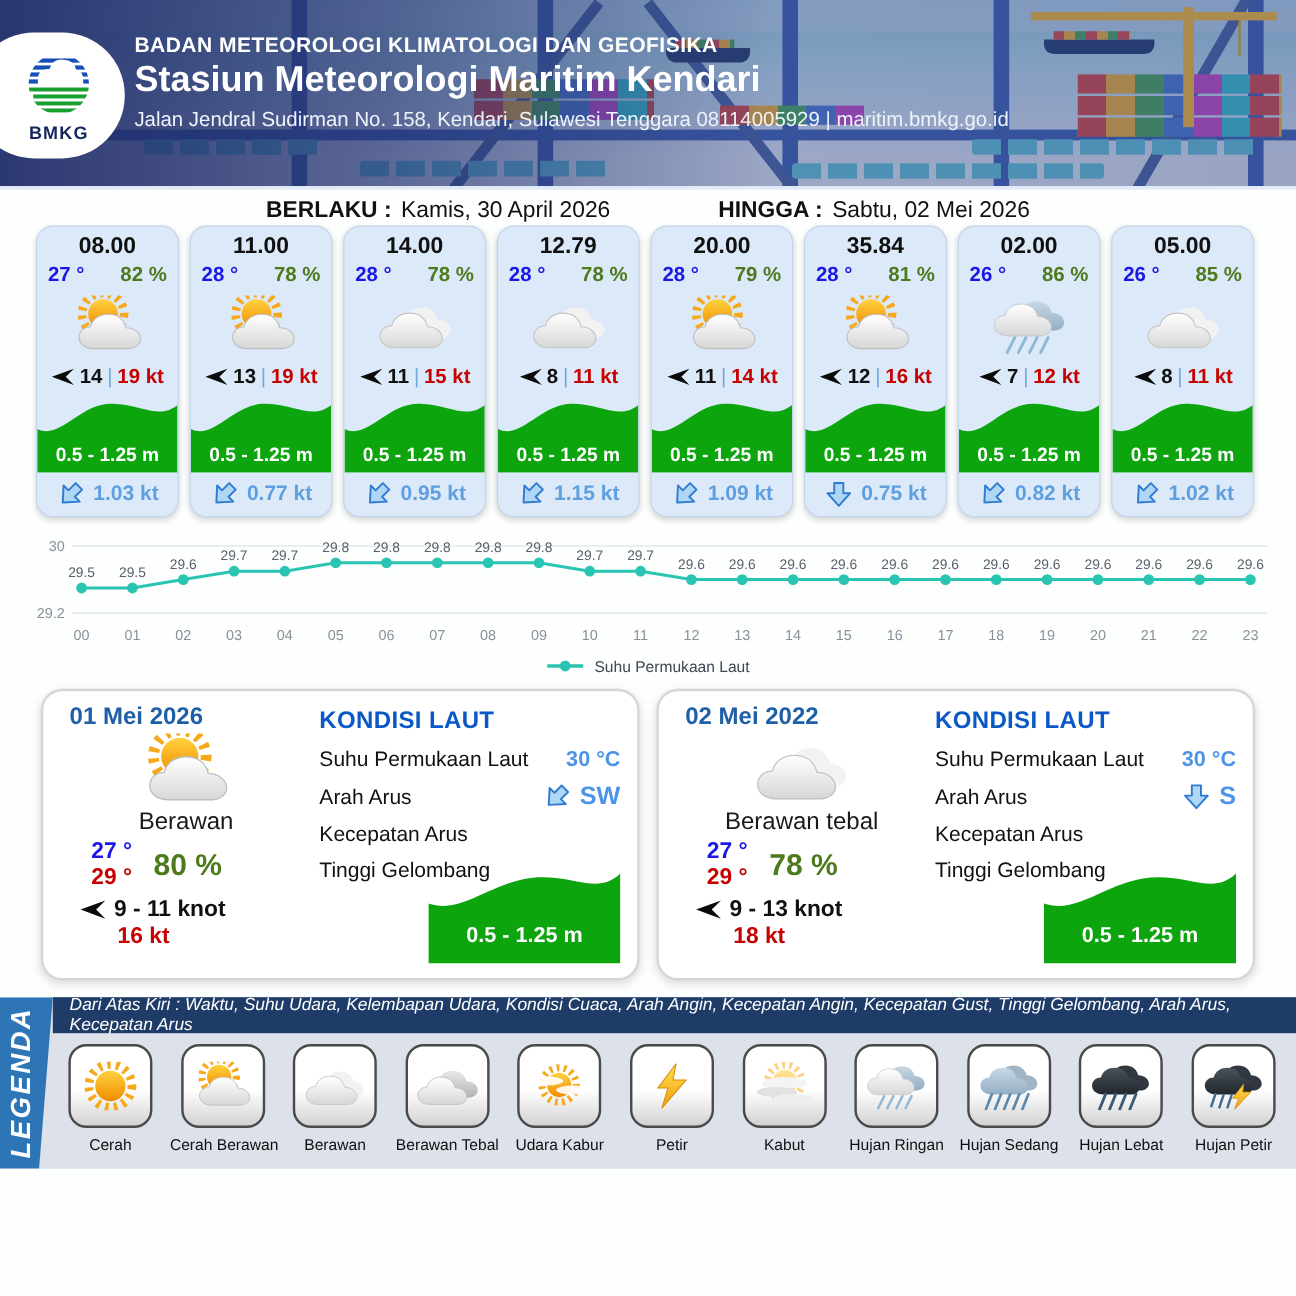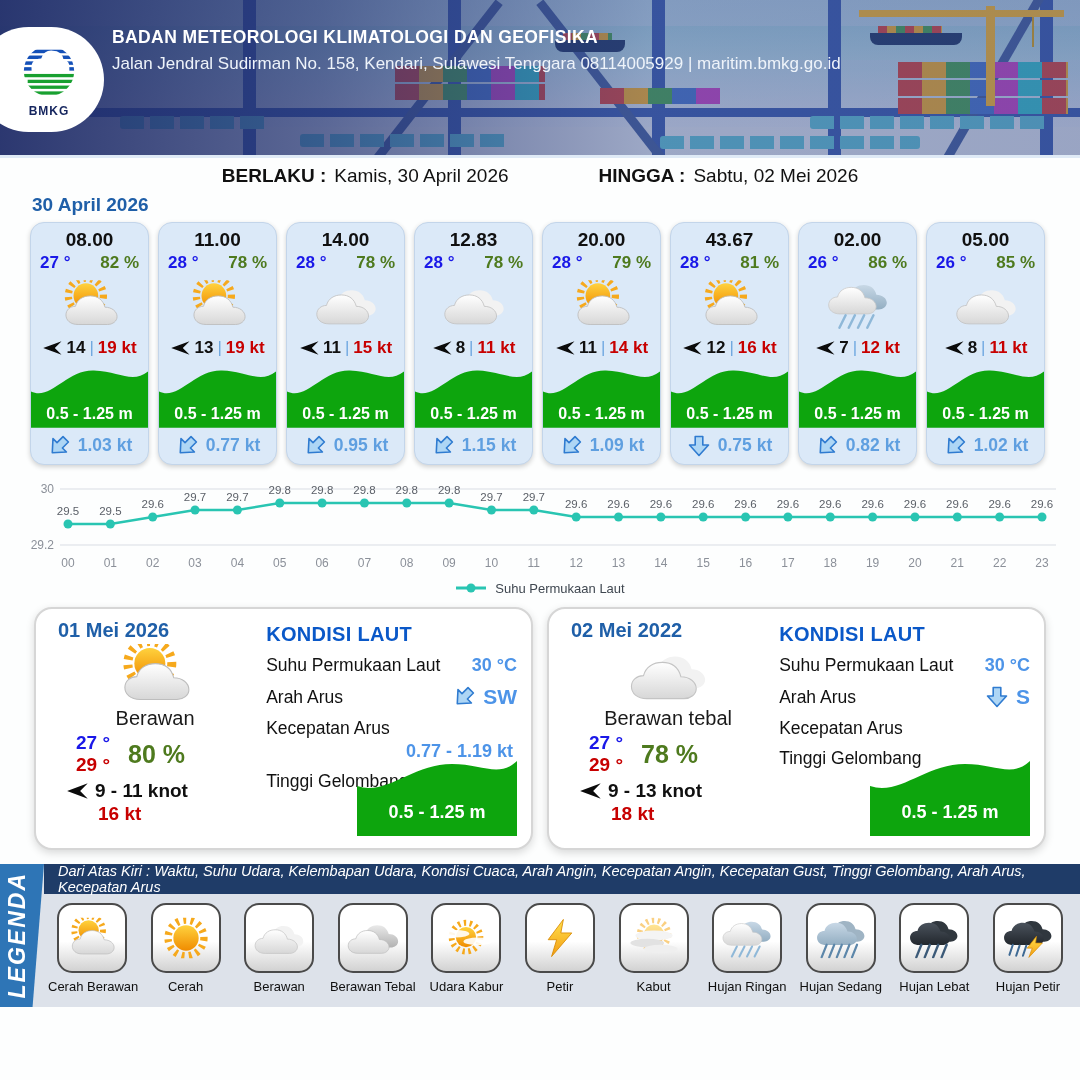--- a/index.html
+++ b/index.html
@@ -26,21 +26,21 @@
   .ship{position:absolute;height:12px;background:#27406e;border-radius:0 0 8px 8px;}
   .sh1{left:555px;top:40px;width:70px}.sh2{left:870px;top:33px;width:92px}
   .ship i{position:absolute;left:8px;top:-7px;width:70%;height:7px;background:repeating-linear-gradient(90deg,#c84a4a 0 9px,#e0a83a 9px 18px,#4a9e5c 18px 27px);}
   .bench{position:absolute;height:13px;border-radius:3px;background:repeating-linear-gradient(90deg,#5fb8cf 0 24px,rgba(0,0,0,0) 24px 30px);}
   .be1{left:300px;bottom:8px;width:210px}.be2{left:660px;bottom:6px;width:260px}
   .be3{right:30px;bottom:26px;width:240px}.be4{left:120px;bottom:26px;width:150px}
   .h-overlay{position:absolute;inset:0;background:linear-gradient(90deg,rgba(30,42,102,.92) 0%,rgba(32,46,108,.66) 30%,rgba(40,56,122,.30) 60%,rgba(40,56,122,.32) 100%);}
   .logo{position:absolute;left:-24px;top:27px;width:128px;height:105px;background:#fff;border-radius:53px;z-index:4;
     display:flex;flex-direction:column;align-items:center;justify-content:center;padding-left:18px;box-sizing:border-box;}
   .logo-svg{width:62px;height:62px;}
-  .logo-label{font-size:12px;font-weight:bold;color:#15255e;letter-spacing:1px;margin-top:1px;}
+  .logo-label{font-size:15px;font-weight:bold;color:#15255e;letter-spacing:1px;margin-top:1px;}
   .h-text{position:absolute;left:112px;top:27px;z-index:4;color:#fff;}
   .h-agency{font-size:17.5px;font-weight:bold;letter-spacing:.4px;}
   .h-station{font-size:30px;font-weight:bold;margin-top:2px;}
   .h-address{font-size:17px;margin-top:6px;color:#eef3fa;}
 
   
   .title-main{margin-top:10px;text-align:center;font-size:38px;line-height:42px;font-weight:800;letter-spacing:.5px;color:#1a66c2;
     text-shadow:-2px -2px 0 #fff,2px -2px 0 #fff,-2px 2px 0 #fff,2px 2px 0 #fff,3px 3px 2px rgba(120,130,150,.55);}
   .title-sub{text-align:center;font-size:30px;line-height:34px;font-weight:bold;color:#5b9bd5;
     text-shadow:-1px -1px 0 #fff,1px 1px 0 #fff;}
@@ -298,31 +298,31 @@
             <rect x="5" y="45" width="50" height="3.4"></rect>
               <rect x="14" y="51" width="40" height="3.4"></rect>
           </g>
         </g>
       </svg>
       <div class="logo-label">BMKG</div>
     </div>
 
     <div class="h-text">
       <div class="h-agency">BADAN METEOROLOGI KLIMATOLOGI DAN GEOFISIKA</div>
+      <div class="h-station">Stasiun Meteorologi Maritim Kendari</div>
       <div class="h-address">Jalan Jendral Sudirman No. 158, Kendari, Sulawesi Tenggara  08114005929 | maritim.bmkg.go.id</div>
     </div>
   </div>
 
   <div class="validity">
     <span><b>BERLAKU :</b><span>Kamis, 30 April 2026</span></span>
     <span><b>HINGGA :</b><span>Sabtu, 02 Mei 2026</span></span>
   </div>
 
   <div class="hourly">
-    <div class="hourly-date">30 April 2026</div>
     <div class="cards">
         <div class="card">
       <div class="c-time">08.00</div>
       <div class="c-row">
         <span class="c-temp">27 °</span>
         <span class="c-hum">82 %</span>
       </div>
       <div class="c-icon">
         <svg viewBox="0 0 64 48">
               <use href="#sym-cerah-berawan"></use>
@@ -407,21 +407,21 @@
         <span class="wave-text">0.5 - 1.25 m</span>
       </div>
       <div class="c-cur">
         <svg class="arr dir-SW" viewBox="0 0 24 24">
               <use href="#sym-arrow"></use>
             </svg>
         <span class="c-curv">0.95 kt</span>
       </div>
     </div>
         <div class="card">
-      <div class="c-time">12.83</div>
+      <div class="c-time">12.79</div>
       <div class="c-row">
         <span class="c-temp">28 °</span>
         <span class="c-hum">78 %</span>
       </div>
       <div class="c-icon">
         <svg viewBox="0 0 64 48">
               <use href="#sym-berawan"></use>
             </svg>
       </div>
       <div class="c-wind">
@@ -471,21 +471,21 @@
         <span class="wave-text">0.5 - 1.25 m</span>
       </div>
       <div class="c-cur">
         <svg class="arr dir-SW" viewBox="0 0 24 24">
               <use href="#sym-arrow"></use>
             </svg>
         <span class="c-curv">1.09 kt</span>
       </div>
     </div>
         <div class="card">
-      <div class="c-time">43.67</div>
+      <div class="c-time">35.84</div>
       <div class="c-row">
         <span class="c-temp">28 °</span>
         <span class="c-hum">81 %</span>
       </div>
       <div class="c-icon">
         <svg viewBox="0 0 64 48">
               <use href="#sym-cerah-berawan"></use>
             </svg>
       </div>
       <div class="c-wind">
@@ -700,21 +700,20 @@
           <span class="sea-dir">
             <svg class="arr dir-SW" viewBox="0 0 24 24">
                 <use href="#sym-arrow"></use>
               </svg>
             <span class="sea-val">SW</span>
           </span>
         </div>
         <div class="sea-row">
             <span>Kecepatan Arus</span>
           </div>
-        <div class="sea-speed sea-val">0.77 - 1.19 kt</div>
         <div class="sea-row">
             <span>Tinggi Gelombang</span>
           </div>
         <div class="wavebox">
           <svg viewBox="0 0 160 84" preserveAspectRatio="none">
               <path class="wavep" d="M0,34 C30,44 55,12 95,12 C125,12 142,26 160,9 L160,84 L0,84 Z"></path>
             </svg>
           <span class="wave-text">0.5 - 1.25 m</span>
         </div>
       </div>
@@ -775,36 +774,36 @@
 
   <div class="legend">
     <div class="ribbon">
         <span>LEGENDA</span>
       </div>
     <div class="l-note">Dari Atas Kiri : Waktu, Suhu Udara, Kelembapan Udara, Kondisi Cuaca, Arah Angin, Kecepatan Angin, Kecepatan Gust, Tinggi Gelombang, Arah Arus, Kecepatan Arus</div>
     <div class="l-items">
         <div class="l-item">
       <div class="l-box">
             <svg viewBox="0 0 64 48">
+              <use href="#sym-cerah"></use>
+            </svg>
+          </div>
+      <div class="l-label">Cerah</div>
+    </div>
+        <div class="l-item">
+      <div class="l-box">
+            <svg viewBox="0 0 64 48">
               <use href="#sym-cerah-berawan"></use>
             </svg>
           </div>
       <div class="l-label">Cerah Berawan</div>
     </div>
         <div class="l-item">
       <div class="l-box">
             <svg viewBox="0 0 64 48">
-              <use href="#sym-cerah"></use>
-            </svg>
-          </div>
-      <div class="l-label">Cerah</div>
-    </div>
-        <div class="l-item">
-      <div class="l-box">
-            <svg viewBox="0 0 64 48">
               <use href="#sym-berawan"></use>
             </svg>
           </div>
       <div class="l-label">Berawan</div>
     </div>
         <div class="l-item">
       <div class="l-box">
             <svg viewBox="0 0 64 48">
               <use href="#sym-berawan-tebal"></use>
             </svg>

